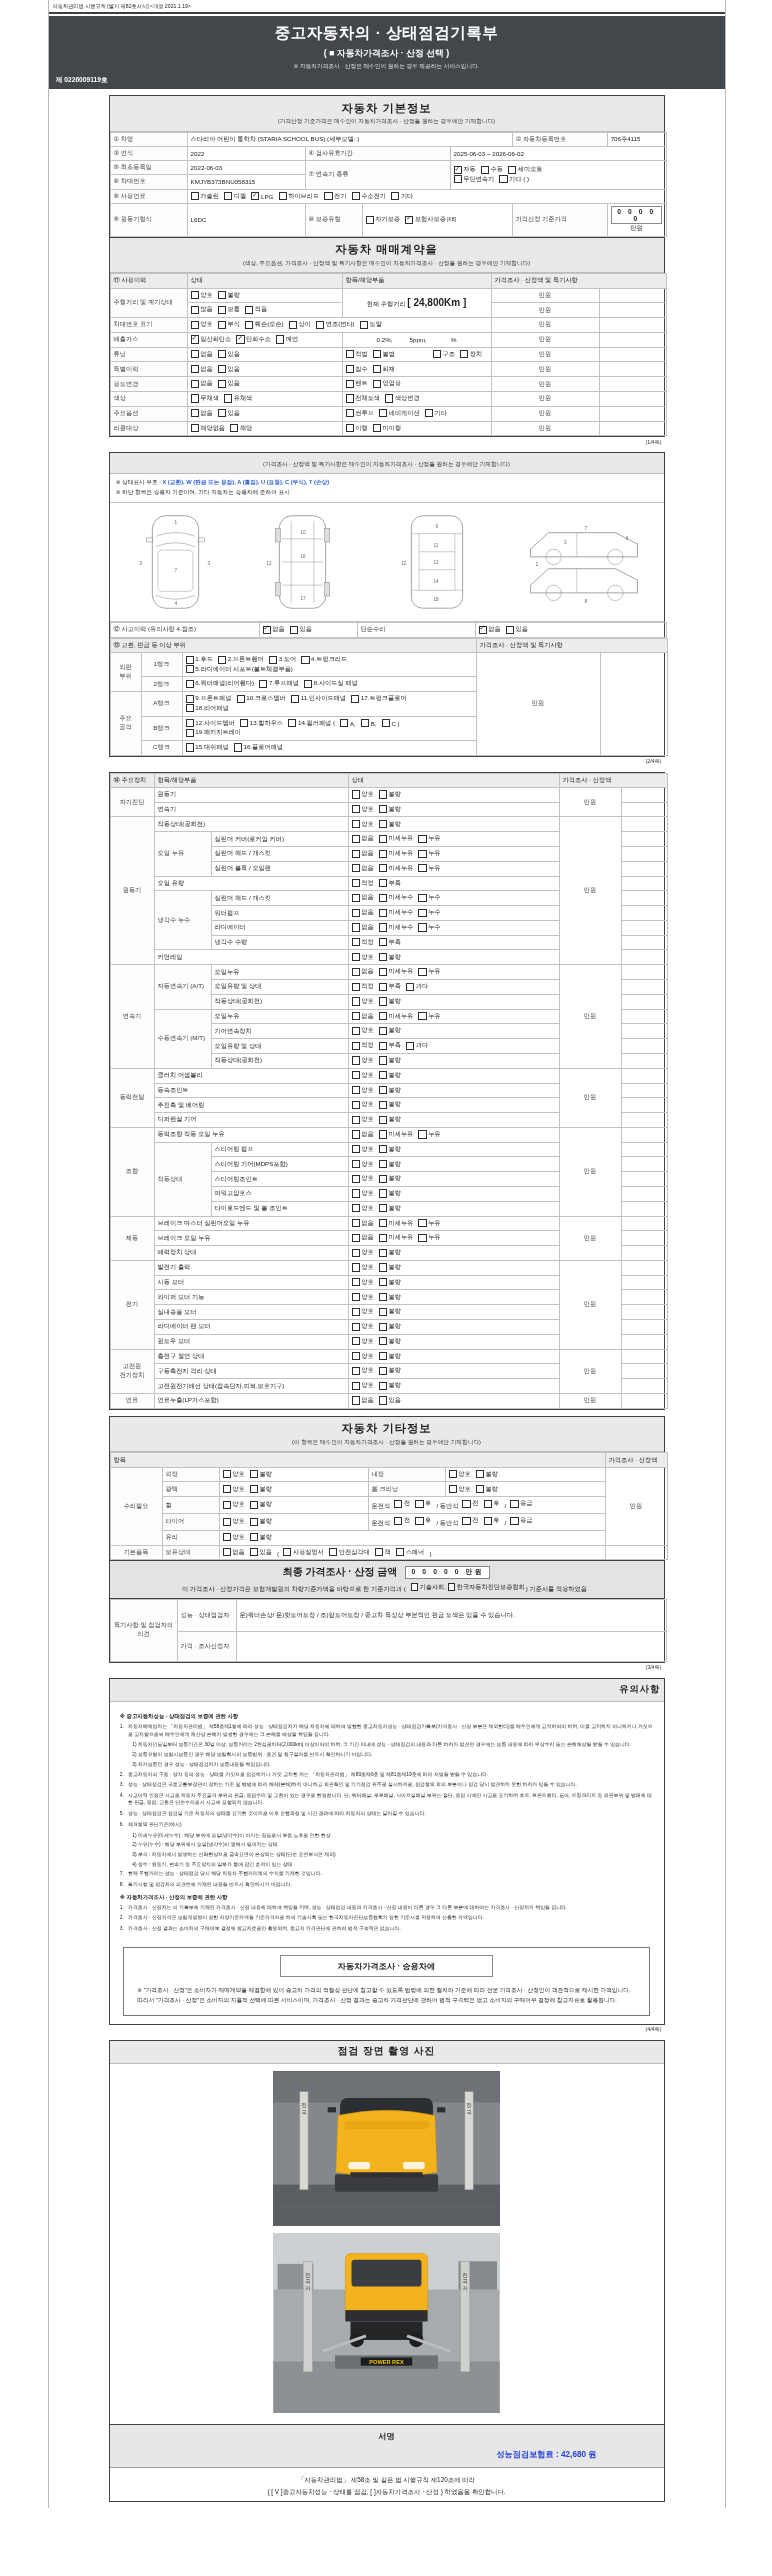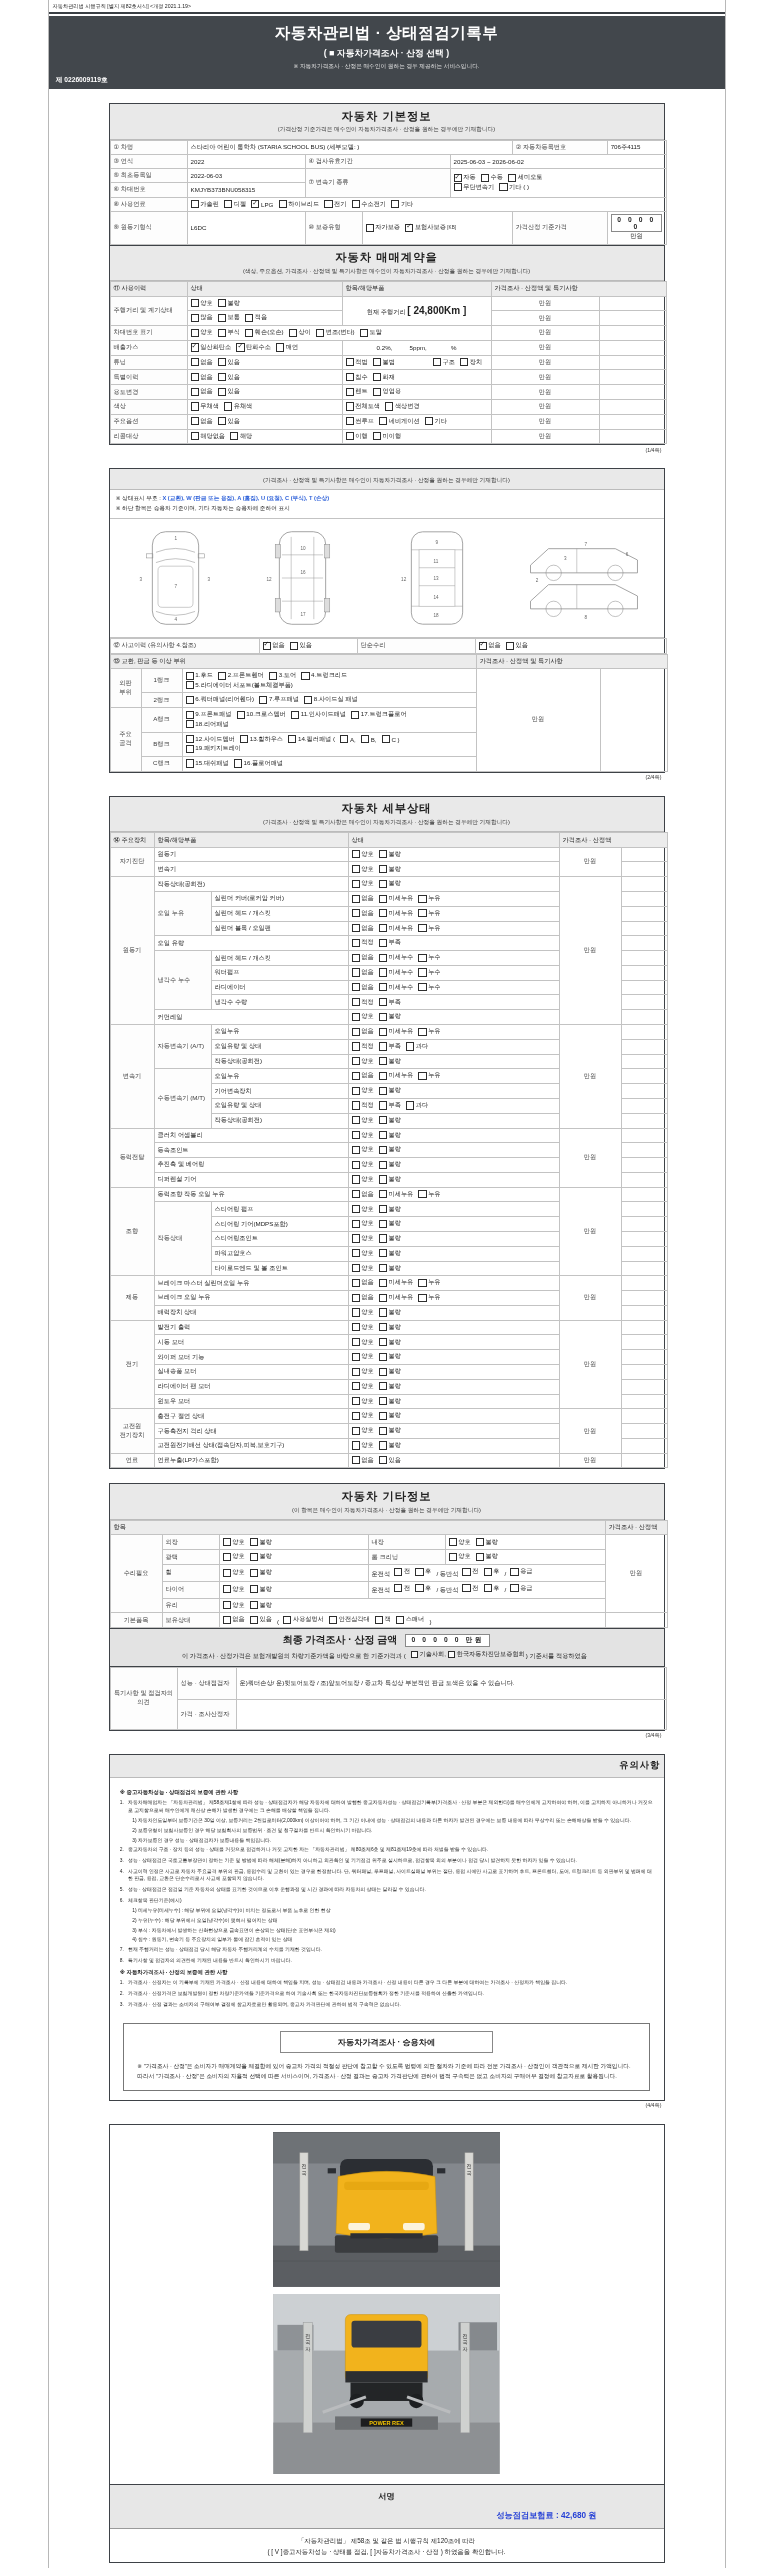--- a/index.html
+++ b/index.html
@@ -6,21 +6,21 @@
   body{width:773px;font-family:"Liberation Sans","DejaVu Sans",sans-serif;color:#222;}
   .page{width:676px;margin:0 auto;border-left:0.5px solid #b8b8b8;border-right:0.5px solid #b8b8b8;padding-bottom:5.2px;}
   .formref{font-size:5.2px;color:#222;padding:2.6px 2.1px 2.1px 4.1px;}
   .toprule{height:2.1px;background:#3a3f44;}
   .band{background:#42474c;color:#fff;margin-top:2.6px;padding:6.2px 7.2px 4.1px;}
   .band .t{font-size:15.5px;font-weight:bold;text-align:center;letter-spacing:0.5px;}
   .band .s{font-size:8.8px;font-weight:bold;text-align:center;margin-top:4.1px;}
   .band .n{font-size:5.7px;color:#e3e3e3;text-align:center;margin-top:3.1px;}
   .band .docno{font-size:6.7px;font-weight:bold;margin-top:5.2px;text-align:left;}
   .content{width:556px;margin:0 auto;}
-  .sec{border:1.5px solid #3e4247;margin-top:14px;background:#fff;}
+  .sec{border:1.5px solid #3e4247;margin-top:6px;background:#fff;}
   .sechead{background:#e9e9e9;text-align:center;padding:4.6px 3.1px;border-bottom:0.5px solid #bbb;}
   .sechead .t{font-size:11.3px;font-weight:bold;letter-spacing:1px;}
   .sechead .s{font-size:5.7px;color:#333;margin-top:2.6px;}
   table{border-collapse:collapse;width:100%;table-layout:fixed;}
   td,th{border:0.5px solid #c3c3c3;font-size:6.2px;padding:2.1px 3.1px;vertical-align:middle;word-break:keep-all;}
   th{background:#ececec;font-weight:normal;text-align:left;}
   td.lb,th.lb{color:#3a3a3a;background:#fdfdfd;}
   td.ctr{text-align:center;}
   td.price{text-align:center;color:#444;}
   .cb{display:inline-flex;align-items:center;margin-right:5.2px;white-space:nowrap;}
@@ -57,21 +57,21 @@
 </style>
 </head>
 <body>
 
 <div class="page">
 
   <div class="formref">자동차관리법 시행규칙 [별지 제82호서식] &lt;개정 2021.1.19&gt;</div>
   <div class="toprule"></div>
 
   <div class="band">
-    <div class="t">자동차관리법 · 상태점검기록부</div>
+    <div class="t">중고자동차의 · 상태점검기록부</div>
     <div class="s">( ■ 자동차가격조사 · 산정 선택 )</div>
     <div class="n">※ 자동차가격조사 · 산정은 매수인이 원하는 경우 제공하는 서비스입니다.</div>
     <div class="docno">제 0226009119호</div>
   </div>
 
   <div class="content">
 
     <div class="sec">
       <div class="sechead">
         <div class="t">자동차 기본정보</div>
@@ -606,24 +606,20 @@
                   <span class="box"></span>
                   <span class="cbl">16.플로어패널</span>
                 </span></td>
         </tr>
       </tbody>
         </table>
     </div>
     <div class="pagemark">(2/4쪽)</div>
 
     <div class="sec">
-      <div class="sechead">
-        <div class="t">자동차 세부상태</div>
-        <div class="s">(가격조사 · 산정액 및 특기사항은 매수인이 자동차가격조사 · 산정을 원하는 경우에만 기재합니다)</div>
-      </div>
       <table>
         <colgroup>
             <col style="width:44px">
             <col style="width:57px">
             <col style="width:137px">
             <col style="width:211px">
             <col style="width:62px">
             <col style="width:46px">
           </colgroup>
         <thead>
@@ -1404,20 +1400,23 @@
           </p>
         </div>
       <div class="pricedefbox">
         <div class="bt">자동차가격조사 · 승용차에</div>
         <div class="bb">※ "가격조사 · 산정"은 소비자가 매매계약을 체결함에 있어 중고차 가격의 적절성 판단에 참고할 수 있도록 법령에 의한 절차와 기준에 따라 전문 가격조사 · 산정인이 객관적으로 제시한 가액입니다. 따라서 "가격조사 · 산정"은 소비자의 자율적 선택에 따른 서비스이며, 가격조사 · 산정 결과는 중고차 가격판단에 관하여 법적 구속력은 없고 소비자의 구매여부 결정에 참고자료로 활용됩니다.</div>
       </div>
     </div>
     <div class="pagemark">(4/4쪽)</div>
 
     <div class="sec">
+      <div class="sechead">
+        <div class="t" style="font-size:9.8px;">점검 장면 촬영 사진</div>
+      </div>
       <div class="photosbody">
         <svg width="227" height="155" viewBox="0 0 440 300">
           <rect width="440" height="300" fill="#84888d"></rect>
           <rect y="0" width="440" height="60" fill="#6e7control276"></rect>
           <rect y="0" width="440" height="60" fill="#6e7276"></rect>
           <rect y="220" width="440" height="80" fill="#5b5e62"></rect>
           <line x1="0" y1="250" x2="440" y2="250" stroke="#4e5155"></line>
           <rect x="52" y="40" width="16" height="190" fill="#d8d8d4" stroke="#9b9b98"></rect>
           <rect x="372" y="40" width="16" height="190" fill="#d8d8d4" stroke="#9b9b98"></rect>
           <text x="60" y="70" font-size="10" fill="#333" text-anchor="middle">전<tspan x="60" dy="14">국</tspan></text>

